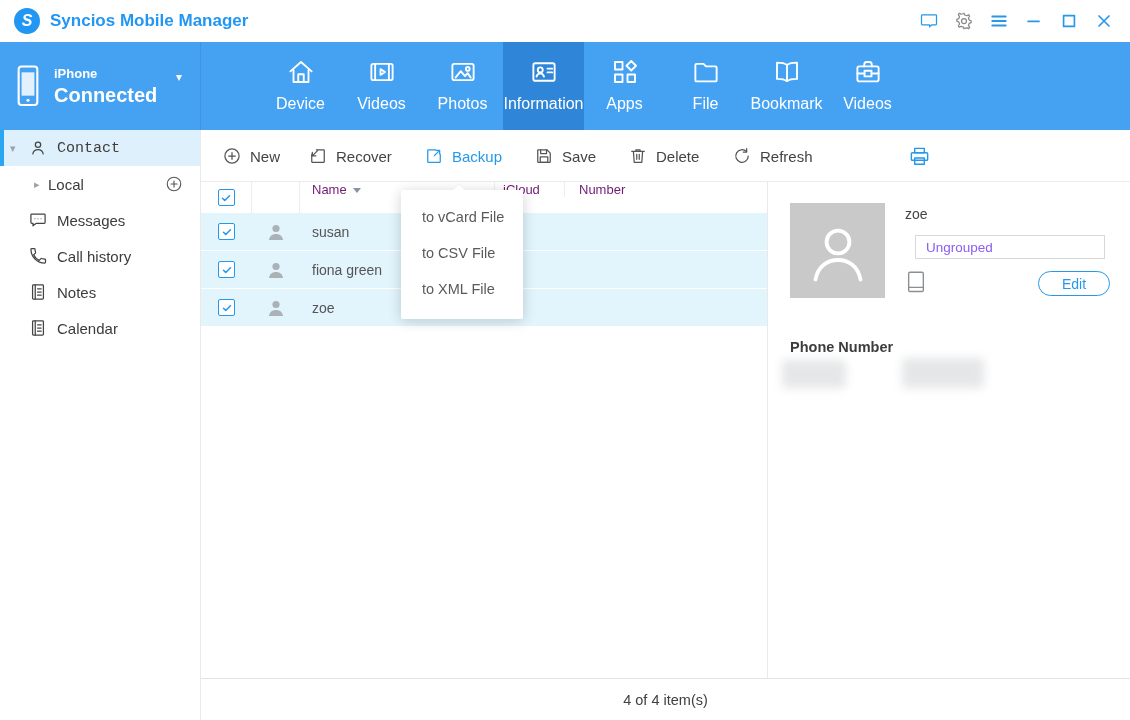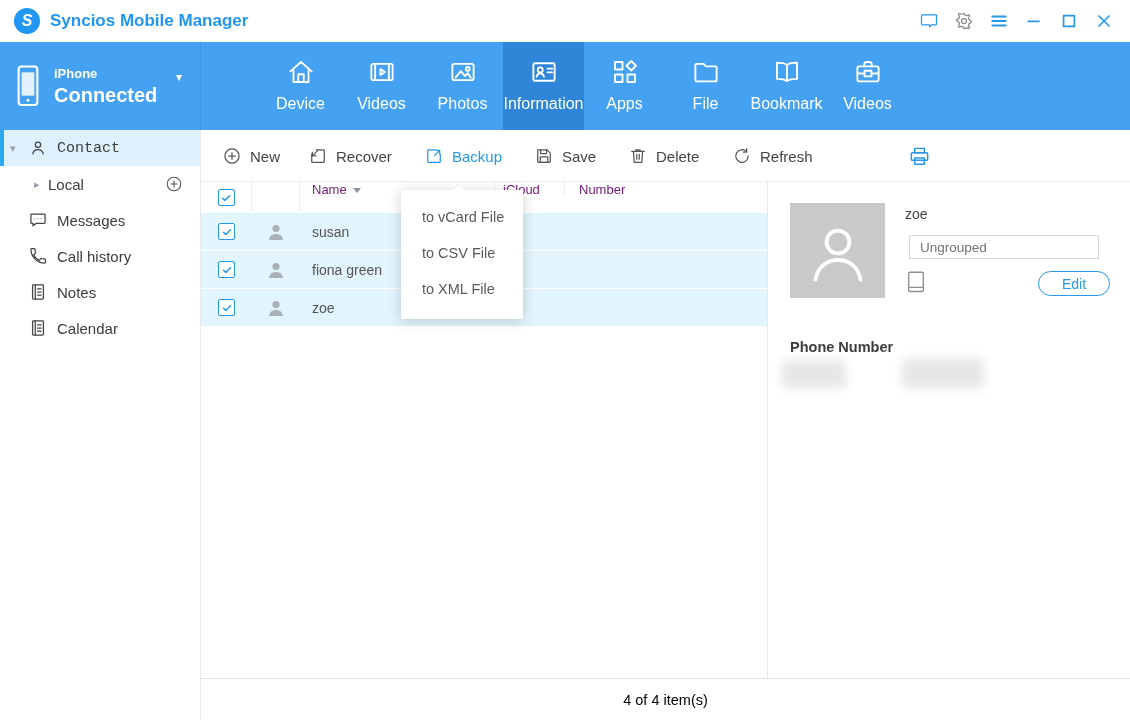--- a/index.html
+++ b/index.html
@@ -80,29 +80,29 @@
   
   .dropdown{position:absolute;left:200px;top:60px;width:122px;background:#fff;box-shadow:0 2px 14px rgba(0,0,0,.18);border-radius:2px;padding:9px 0 12px 0;z-index:30;}
   .dd-caret{position:absolute;left:53px;top:-5px;width:10px;height:10px;background:#fff;transform:rotate(45deg);border-left:1px solid rgba(0,0,0,.05);border-top:1px solid rgba(0,0,0,.05);}
   .dd-item{height:36px;line-height:36px;padding-left:21px;font-size:14.5px;color:#5a5a5a;cursor:pointer;white-space:nowrap;}
 
   
   .detail{position:absolute;left:567px;top:52px;right:0;bottom:42px;background:#fff;}
   .d-avatar{position:absolute;left:22px;top:21px;width:95px;height:95px;background:#c9c9c9;color:#fff;display:flex;align-items:center;justify-content:center;}
   .d-avatar svg{width:72px;height:72px;stroke-width:1.3;}
   .d-name{position:absolute;left:137px;top:24px;font-size:14px;color:#444;}
-  .d-group{position:absolute;left:141px;top:53px;width:190px;height:24px;border:1px solid #d8d8d8;font-size:13.5px;color:#737373;padding-left:10px;font-family:inherit;outline:none;}
+  .d-group{position:absolute;left:147px;top:53px;width:190px;height:24px;border:1px solid #d8d8d8;font-size:13.5px;color:#8b5cf6;padding-left:10px;font-family:inherit;outline:none;}
   .d-device{position:absolute;left:137px;top:88px;width:22px;height:26px;color:#8a8f94;}
   .edit-btn{position:absolute;left:270px;top:89px;width:72px;height:25px;border:1px solid var(--accent);border-radius:13px;background:#fff;color:var(--accent);font-size:14px;display:flex;align-items:center;justify-content:center;cursor:pointer;}
   .d-phone-label{position:absolute;left:22px;top:157px;font-size:14.5px;font-weight:bold;color:#3c3c3c;}
   .d-blob1{position:absolute;left:14px;top:178px;width:64px;height:28px;background:#c6c9cc;opacity:.45;filter:blur(5px);border-radius:4px;}
   .d-blob2{position:absolute;left:134px;top:176px;width:82px;height:30px;background:#c6c9cc;opacity:.45;filter:blur(5px);border-radius:4px;}
 
   
-  .statusbar{position:absolute;left:0;right:0;bottom:0;height:42px;border-top:1px solid #e4e4e4;display:flex;align-items:center;justify-content:center;font-size:14.5px;color:#000000;background:#fff;}
+  .statusbar{position:absolute;left:0;right:0;bottom:0;height:42px;border-top:1px solid #e4e4e4;display:flex;align-items:center;justify-content:center;font-size:14.5px;color:#404040;background:#fff;}
 </style>
 </head>
 <body>
 
 <div class="window">
 
   <header class="titlebar">
     <div class="logo">S</div>
     <span class="apptitle">Syncios Mobile Manager</span>
     <div class="tb-icons">

